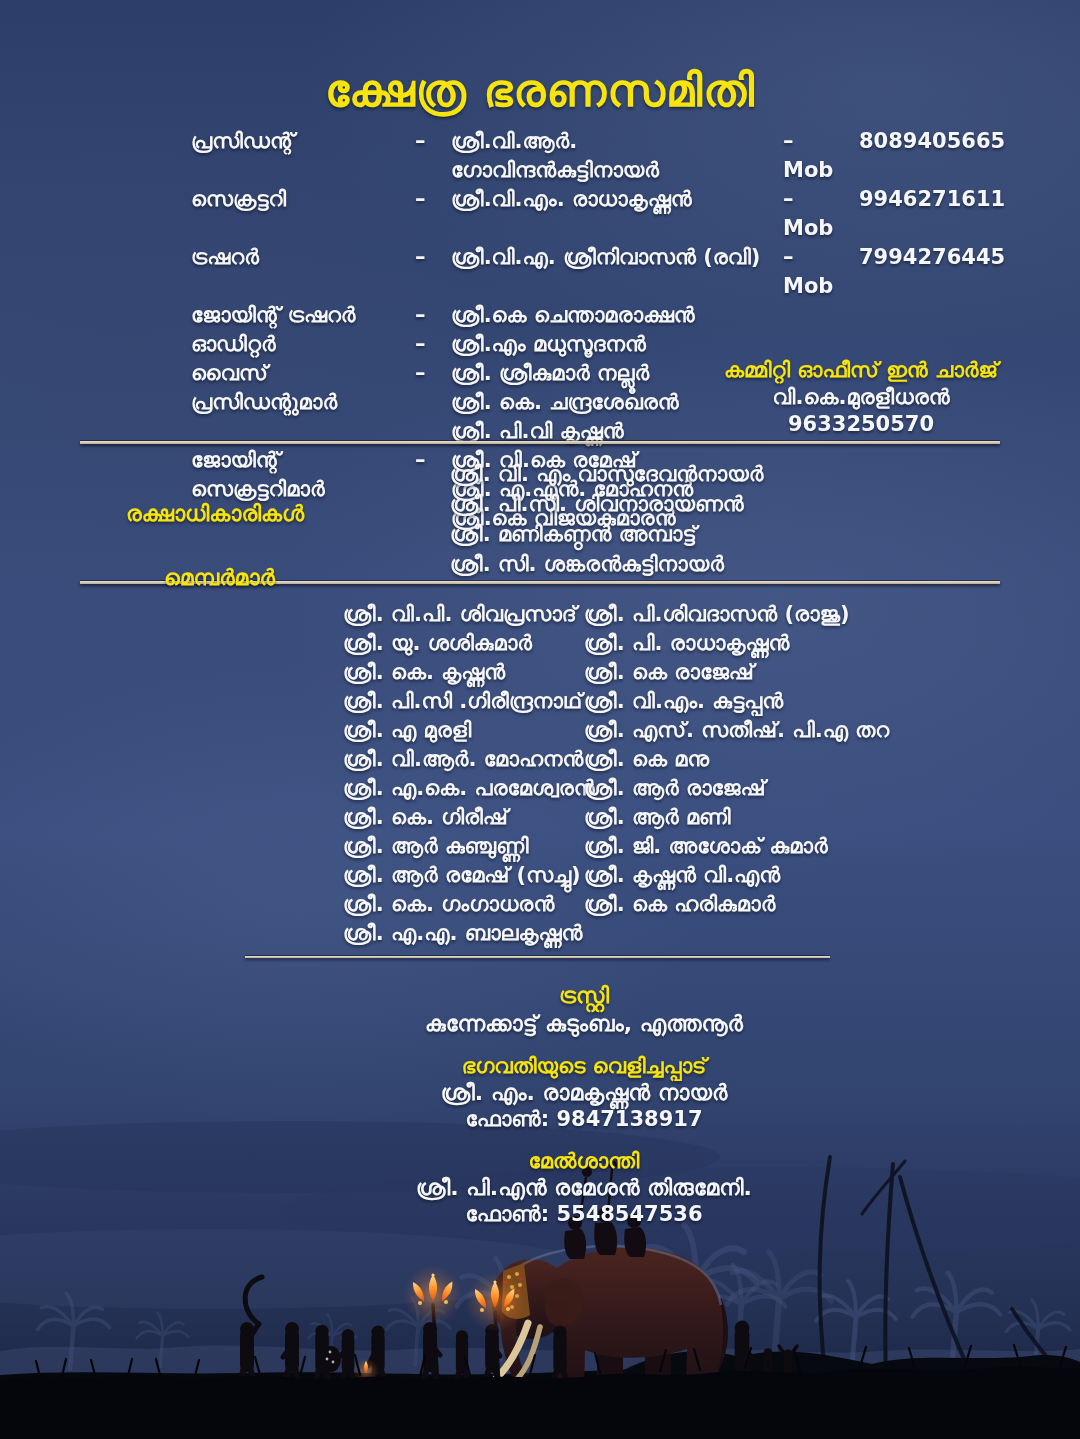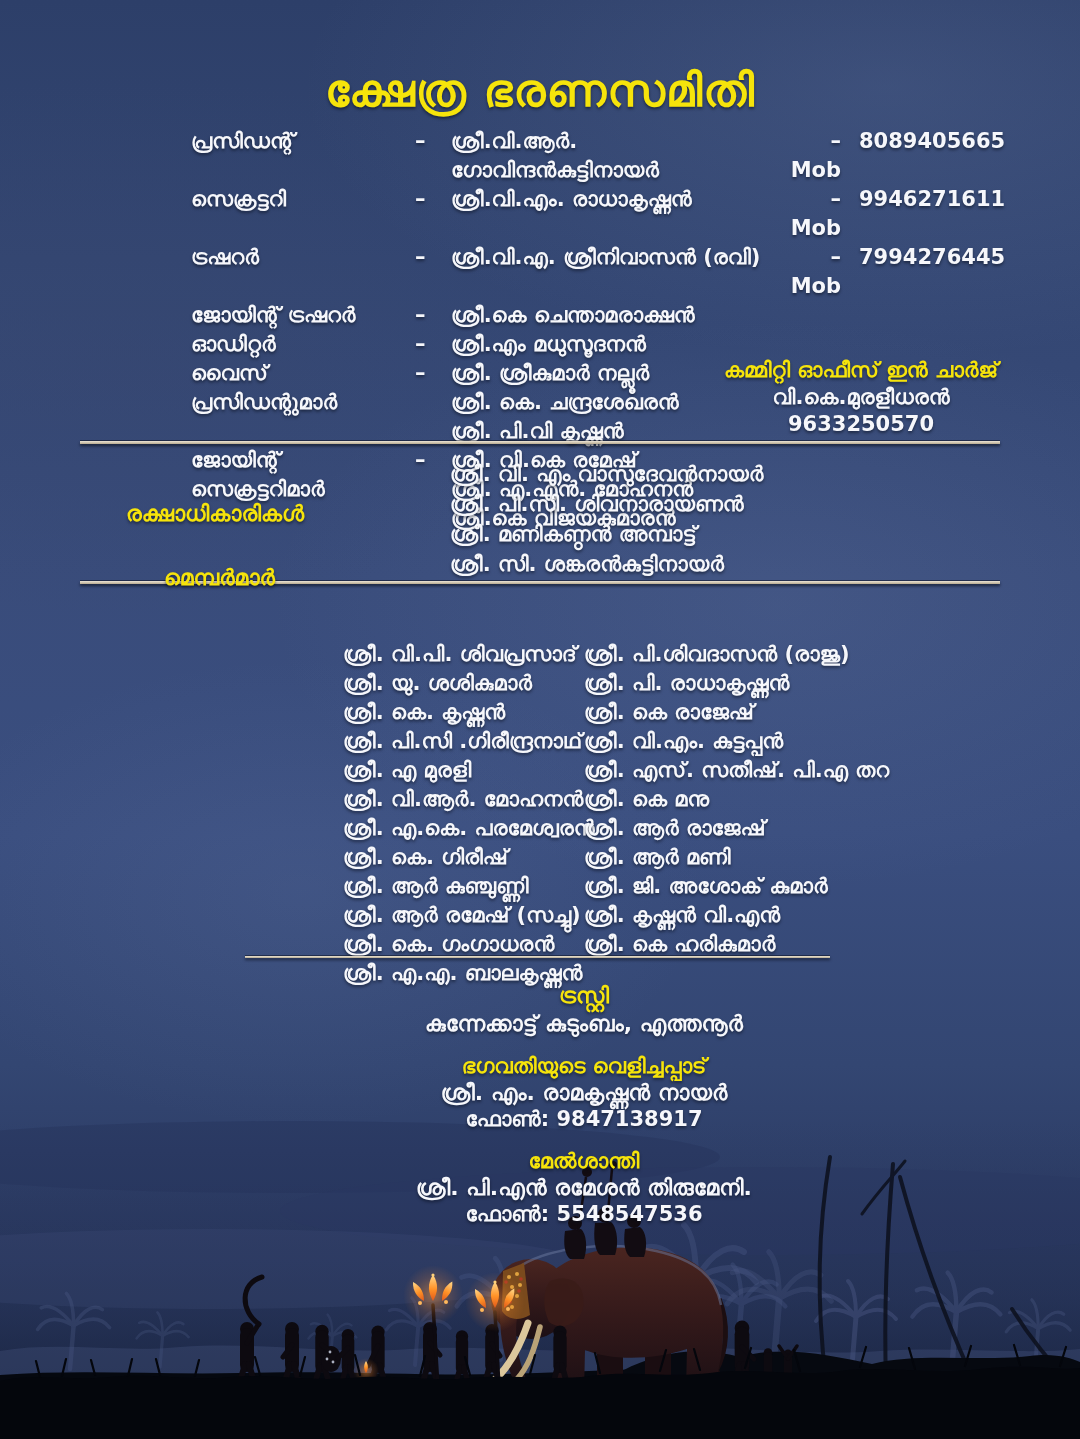--- a/index.html
+++ b/index.html
@@ -17,27 +17,27 @@
   .yellow{color:#f6e40b;}
   .white{color:#f6f7fb;}
   .b{font-weight:700;}
   .sh{text-shadow:0 2px 3px rgba(8,12,25,0.55);}
   .title{top:64px;left:0;width:100%;text-align:center;font-size:45px;letter-spacing:1px;}
   .cmt{top:127px;left:191px;z-index:3;}
   .crow{display:flex;align-items:flex-start;font-size:21px;line-height:29px;}
   .crole{width:224px;flex-shrink:0;}
   .cdash{width:36px;flex-shrink:0;}
   .cnames{width:332px;flex-shrink:0;}
-  .cmob{display:flex;gap:18px;text-align:right;}
+  .cmob{display:flex;gap:18px;}
   .moblab{width:58px;}
   .oic{top:357px;left:705px;width:312px;text-align:center;font-size:21px;line-height:27px;z-index:3;}
   .divider{height:3px;background:linear-gradient(180deg,#ece5d6,#b7aa90);
     box-shadow:0 2px 3px rgba(6,10,22,0.65), 0 -1px 0 rgba(6,10,22,0.45);z-index:3;}
   .lh30{line-height:30px;font-size:21px;}
-  .lh29{line-height:29px;font-size:21px;margin-top:40px;}
+  .lh29{line-height:29px;font-size:21px;}
   .cblock{left:0;width:1080px;text-align:center;z-index:3;padding-left:44px;}
   .illus{position:absolute;left:0;bottom:0;z-index:1;display:block;}
   .z3{z-index:3;}
 </style>
 </head>
 <body>
 
 <div class="page">
 
   <svg class="illus" width="1080" height="320" viewBox="0 0 1080 320" xmlns="http://www.w3.org/2000/svg">

